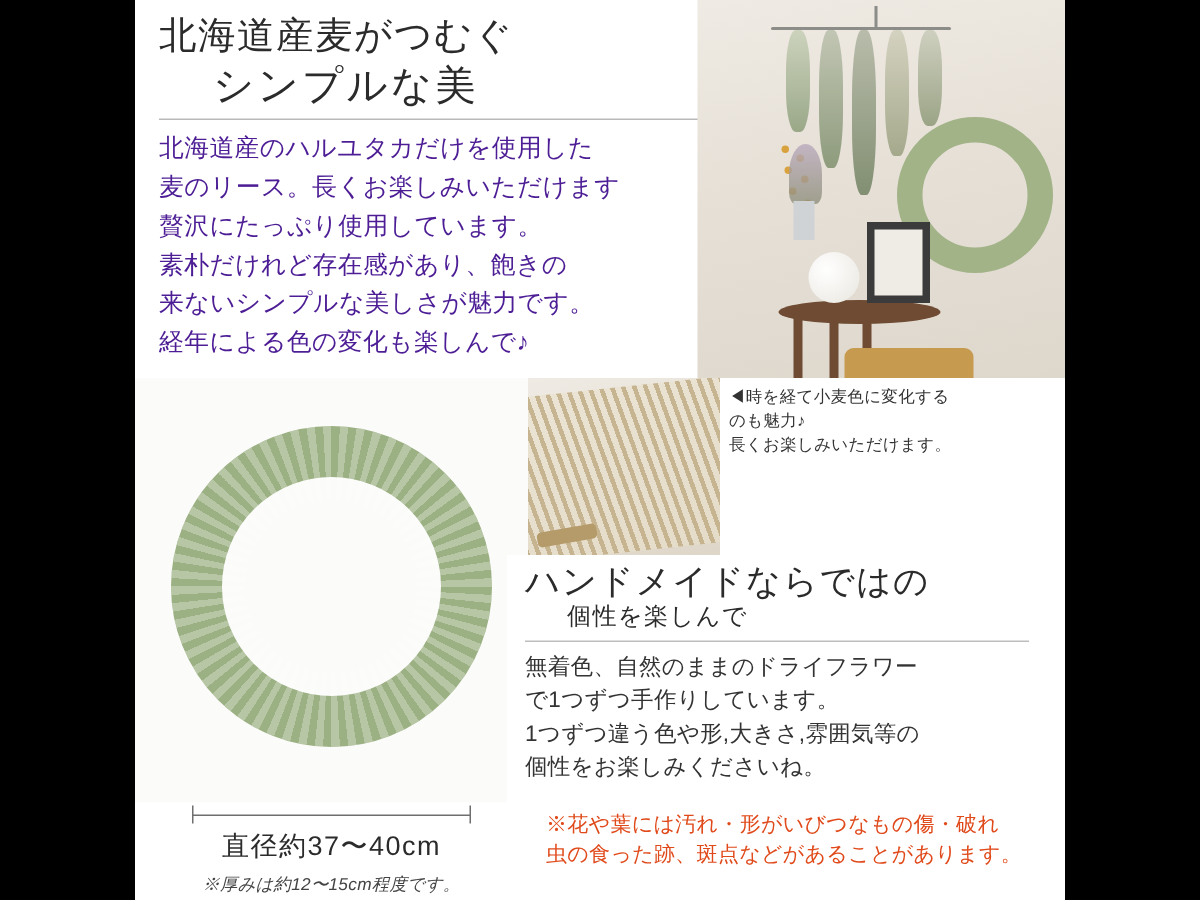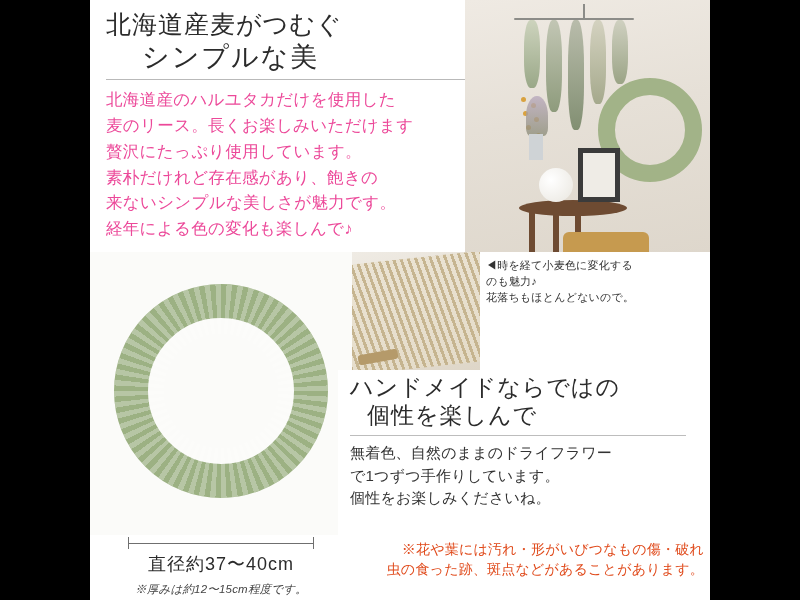--- a/index.html
+++ b/index.html
@@ -56,21 +56,21 @@
     margin: 2px 0 0 36px;
     white-space: nowrap;
   }
   .rule {
     border: none;
     border-top: 1px solid #b9b9b9;
     margin: 6px 2px 7px 0;
   }
   .body-copy {
     font-size: 16.5px;
-    color: #ec4899;
+    color: #4c1d95;
     line-height: 1.56;
     letter-spacing: 0.3px;
   }
   .body-copy div { white-space: nowrap; }
   .note-small {
     font-size: 11px;
     color: #555;
     margin-top: 9px;
     letter-spacing: 0.2px;
   }
@@ -203,41 +203,41 @@
     position: absolute; left: 248px; top: 370px; width: 358px; height: 165px;
     box-sizing: border-box;
     padding: 4px 8px 0 12px;
     background: #fff;
   }
   .hm-h1 {
     font-size: 23px; color: #2b2b2b; letter-spacing: 1px; line-height: 1.2;
     white-space: nowrap;
   }
   .hm-h2 {
-    font-size: 23px; color: #2b2b2b; letter-spacing: 1px; line-height: 1.2;
-    margin-left: 17px; white-space: nowrap;
+    font-size: 16px; color: #2b2b2b; letter-spacing: 1px; line-height: 1.2;
+    margin-left: 28px; white-space: nowrap;
   }
   .hm-rule {
     border: none; border-top: 1px solid #bdbdbd; margin: 6px 2px 6px 0;
   }
   .hm-body { font-size: 15px; color: #333; line-height: 1.5; letter-spacing: 0.2px; }
   .hm-body div { white-space: nowrap; }
 
   
   .warning {
     position: absolute; left: 262px; top: 535px; width: 358px; height: 65px;
     box-sizing: border-box;
     padding: 4px 6px 0 12px;
     background: #fff;
     color: #e04a1b;
     font-size: 14px;
     line-height: 1.45;
     letter-spacing: 0.2px;
   }
-  .warning div { white-space: nowrap; text-align: right; }
+  .warning div { white-space: nowrap; }
 
   
   .dims {
     position: absolute; left: 0; top: 535px; width: 262px; height: 65px;
     background: #fff;
     box-sizing: border-box;
     padding-top: 2px;
     text-align: center;
   }
   .dim-line {
@@ -309,34 +309,35 @@
     </div>
 
     <div class="photo photo-bundle">
       <div class="bundle-stems"></div>
       <div class="bundle-tie"></div>
     </div>
 
     <div class="arrow-caption">
       <div class="ln">◀時を経て小麦色に変化する</div>
       <div class="ln">のも魅力♪</div>
-      <div class="ln">花落ちもほとんどないので。</div>
+      <div class="ln">長くお楽しみいただけます。</div>
     </div>
 
     <div class="photo photo-wreath">
       <div class="wreath-ring"></div>
     </div>
 
     <div class="handmade">
       <div class="hm-h1">ハンドメイドならではの</div>
       <div class="hm-h2">個性を楽しんで</div>
       <hr class="hm-rule">
       <div class="hm-body">
         <div>無着色、自然のままのドライフラワー</div>
         <div>で1つずつ手作りしています。</div>
+        <div>1つずつ違う色や形,大きさ,雰囲気等の</div>
         <div>個性をお楽しみくださいね。</div>
       </div>
     </div>
 
     <div class="warning">
       <div>※花や葉には汚れ・形がいびつなもの傷・破れ</div>
       <div>虫の食った跡、斑点などがあることがあります。</div>
     </div>
 
     <div class="dims">

